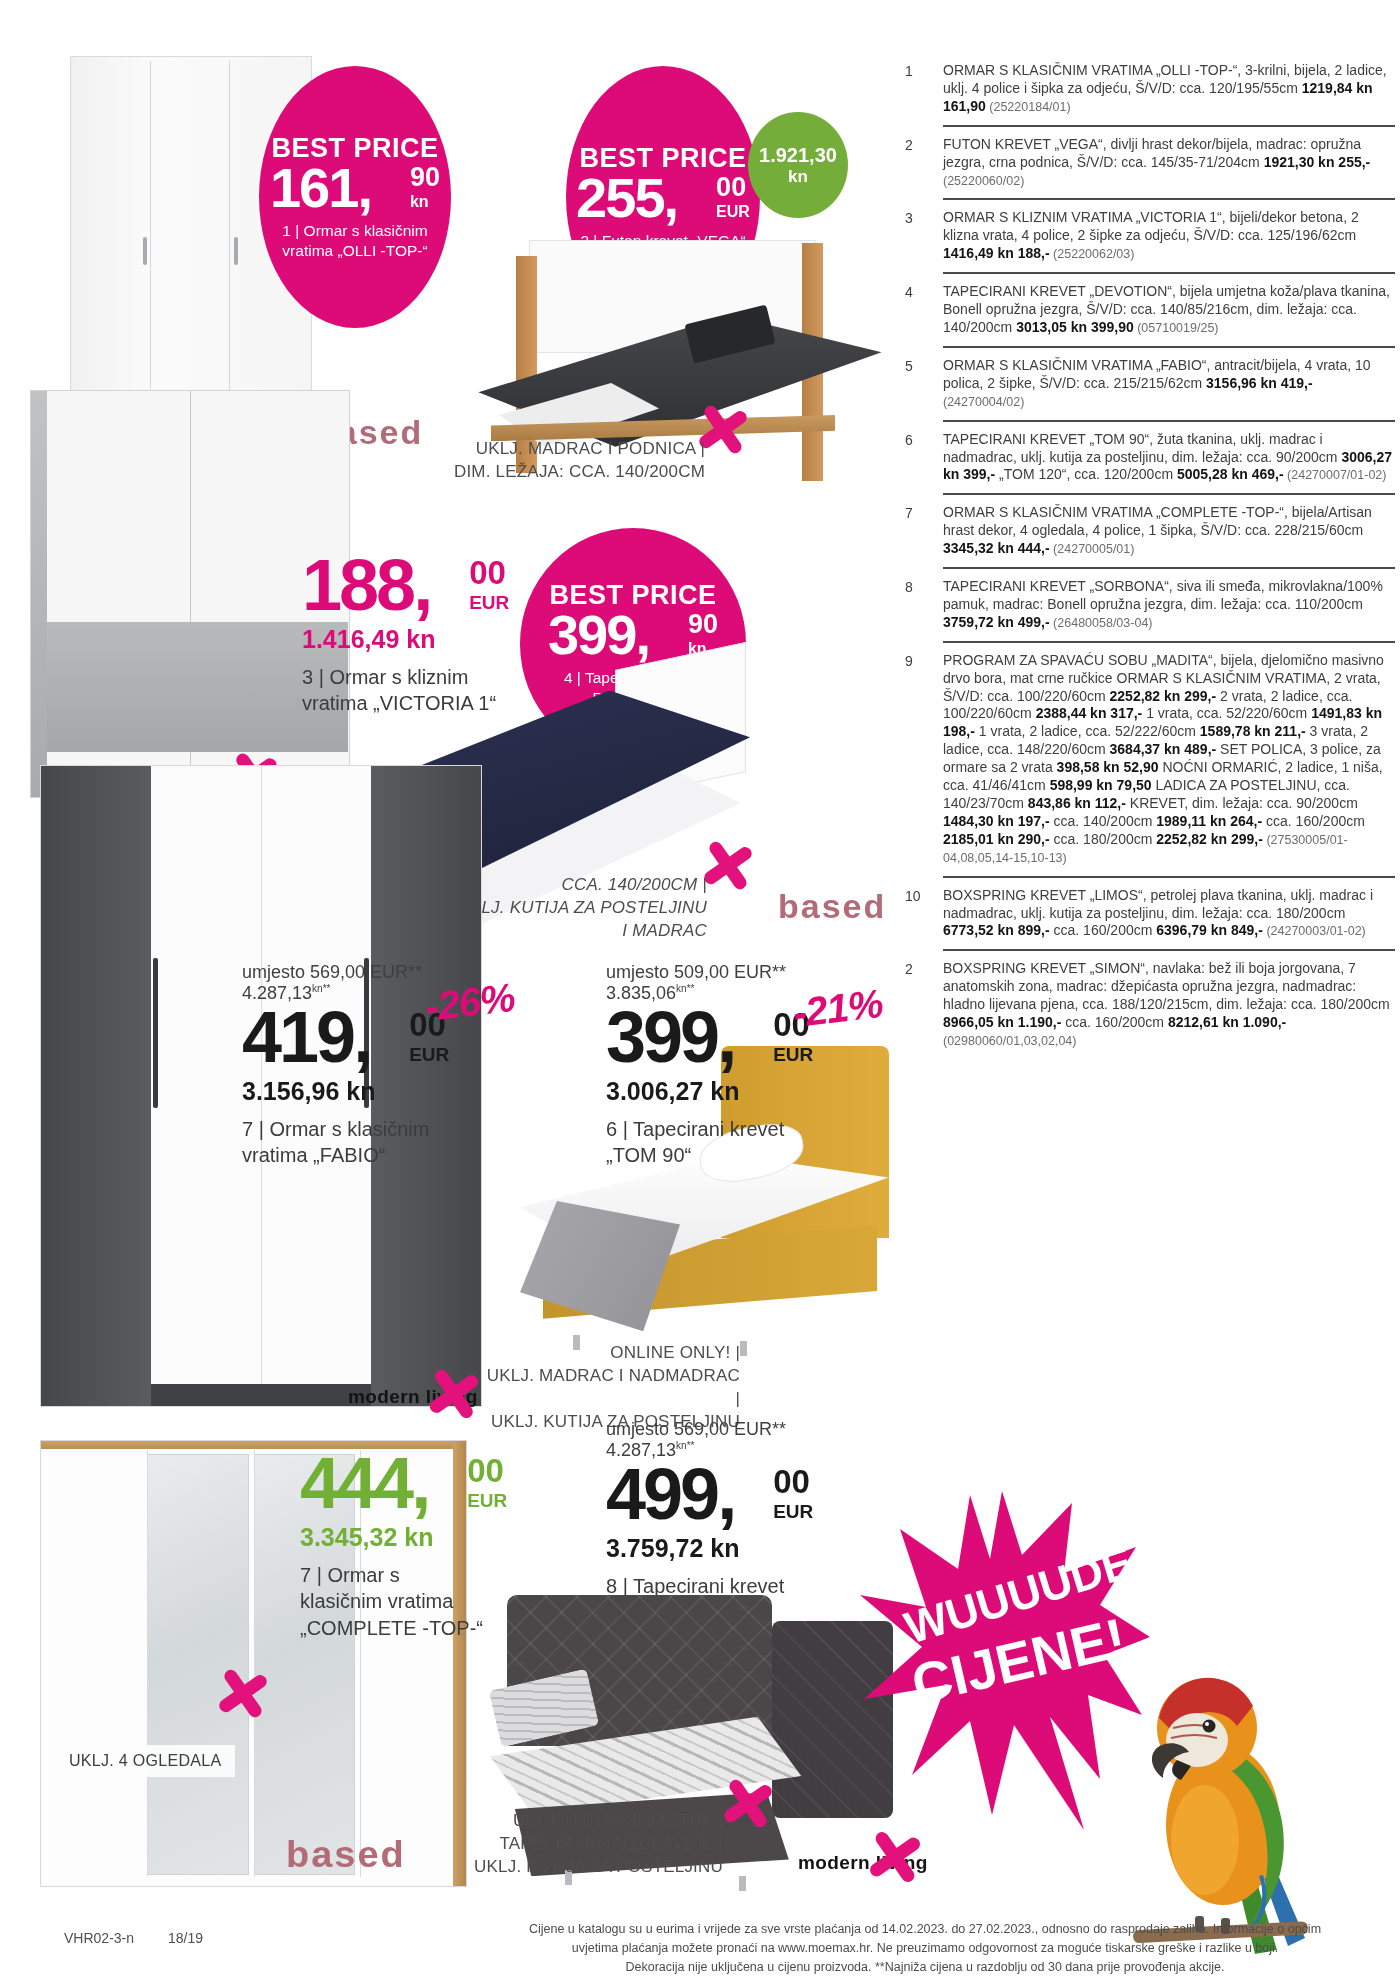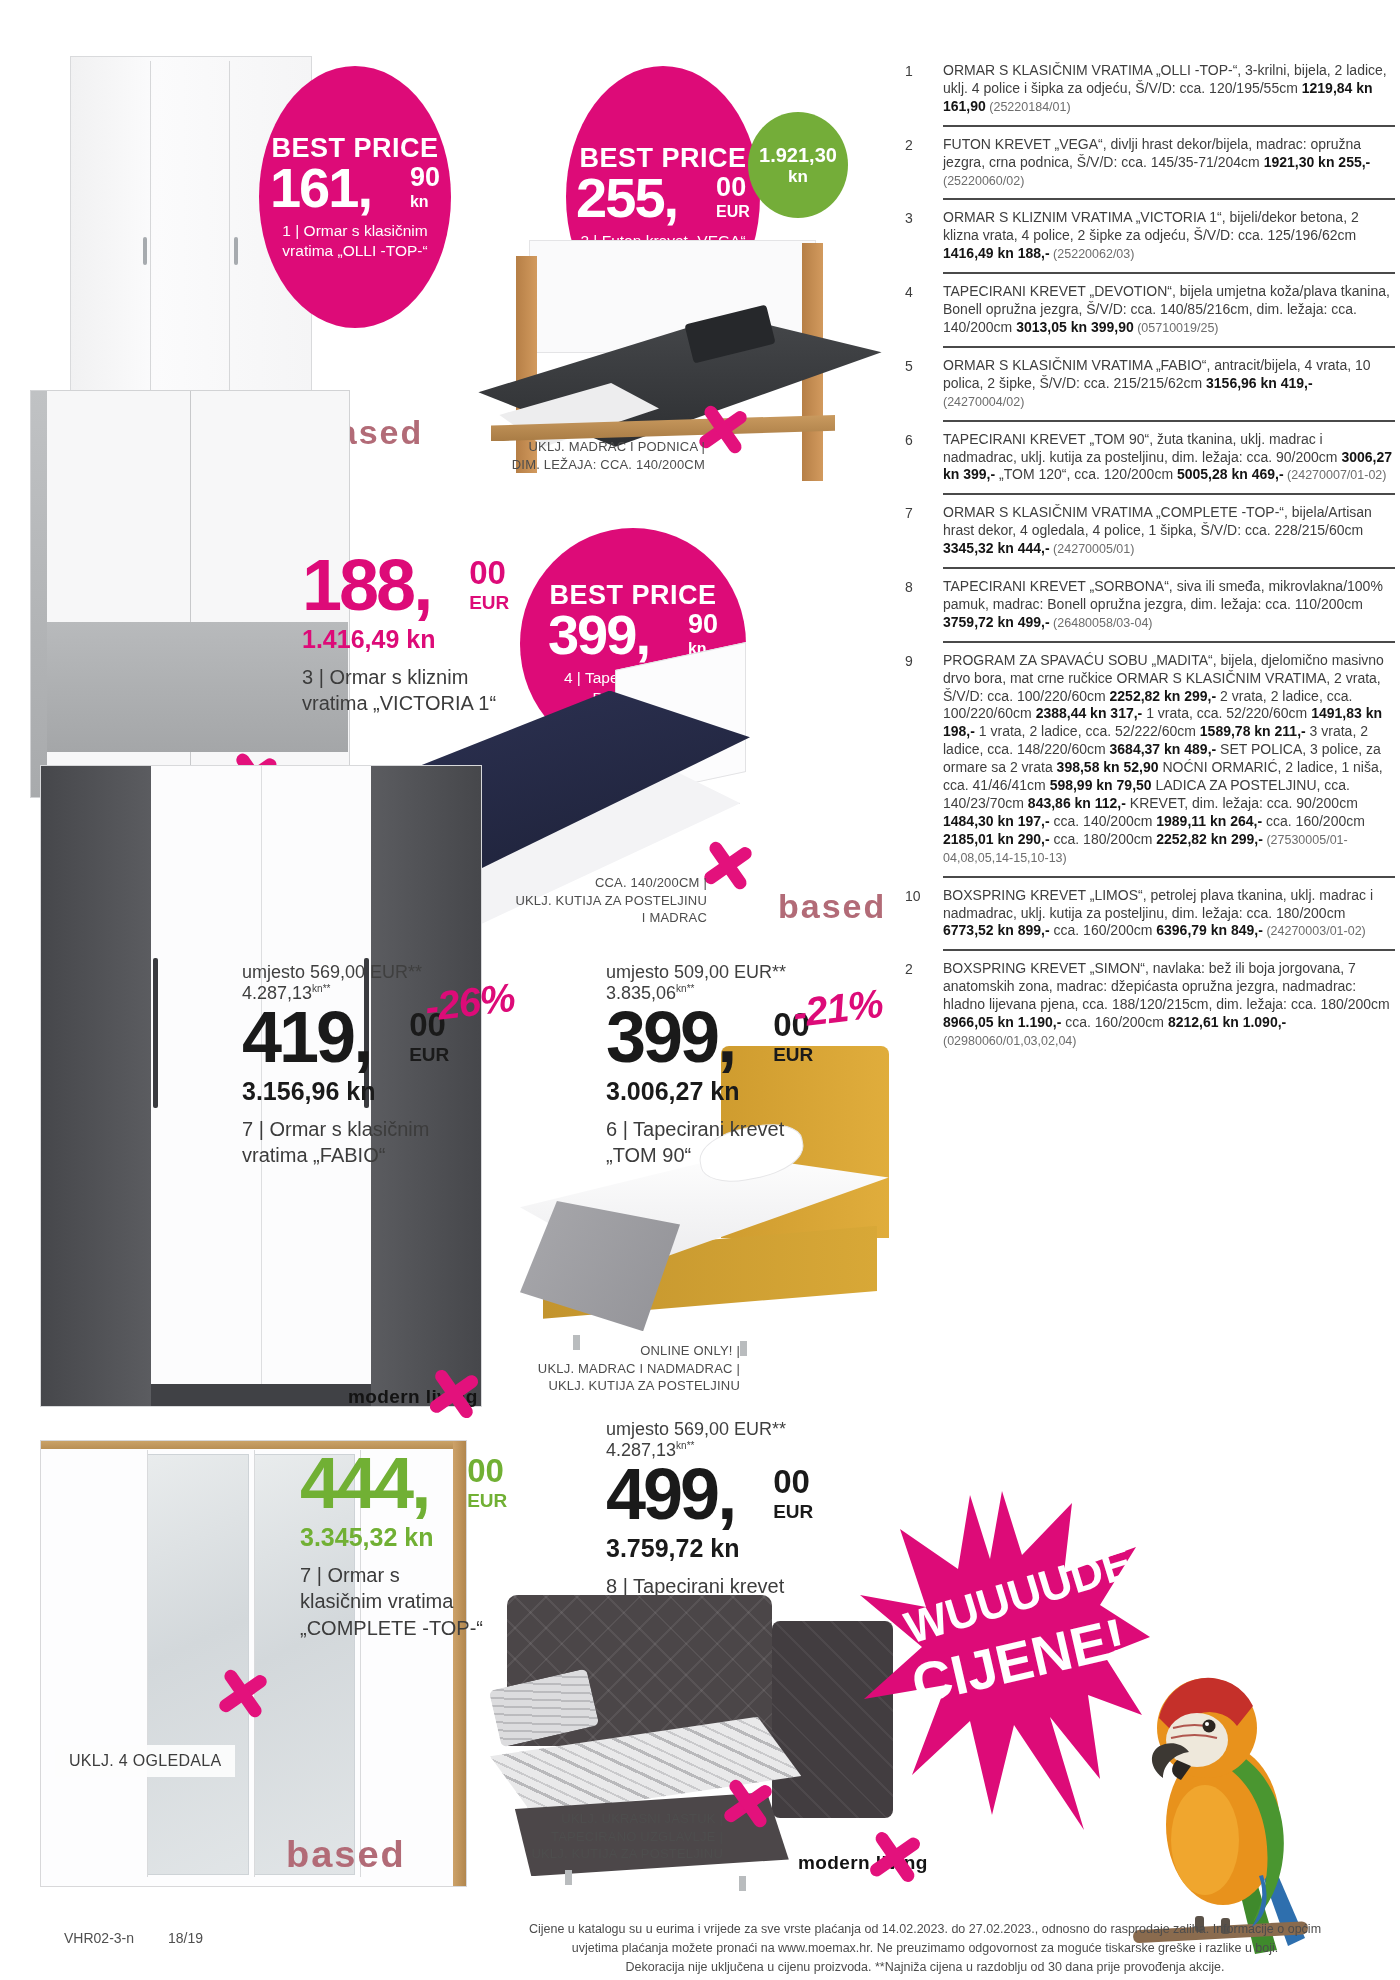--- a/index.html
+++ b/index.html
@@ -41,21 +41,21 @@
   .offer .cur{font-size:19px;font-weight:bold;margin-top:3px;}
   .offer .kn{font-size:25px;font-weight:bold;margin-top:10px;}
   .offer .cap{font-size:20px;color:#3c3c3c;margin-top:10px;line-height:1.32;}
   .offer.pink .big,.offer.pink .dec,.offer.pink .cur,.offer.pink .kn{color:#dd0b78;}
   .offer.black .big,.offer.black .dec,.offer.black .cur,.offer.black .kn{color:#1a1a1a;}
   .offer.green .big,.offer.green .dec,.offer.green .cur,.offer.green .kn{color:#71b034;}
   .disc{position:absolute;color:#dd0b78;font-size:40px;font-weight:bold;font-style:italic;
         transform:rotate(-7deg);letter-spacing:-1px;}
 
   
-  .pcap{position:absolute;text-align:right;font-size:13px;color:#4d4d4d;line-height:1.35;letter-spacing:.2px;}
+  .pcap{position:absolute;text-align:right;font-size:17px;color:#4d4d4d;line-height:1.35;letter-spacing:.2px;}
   .strip{position:absolute;background:rgba(253,253,253,.92);color:#3d3d3d;font-size:16px;
          padding:7px 14px;letter-spacing:.3px;}
   .based{position:absolute;font-size:34px;font-weight:bold;color:#b26b77;letter-spacing:2px;transform:scaleY(.95);}
   .mliving{position:absolute;font-size:19px;font-weight:bold;color:#131313;letter-spacing:.4px;}
 
   
   .xmark{position:absolute;transform:rotate(10deg);}
   .xmark i{position:absolute;left:50%;top:0;width:13px;height:100%;background:#e3117c;border-radius:7px;
            transform:translateX(-50%) rotate(45deg);}
   .xmark i + i{transform:translateX(-50%) rotate(-45deg);}
@@ -304,21 +304,21 @@
 
   <div class="bedbox devotion" style="left:360px;top:650px;width:390px;height:290px;">
     <div class="head"></div>
     <div class="base"></div>
     <div class="matt"></div>
   </div>
   <div class="xmark" style="left:700px;top:838px;width:55px;height:55px;">
       <i></i>
       <i></i>
     </div>
-  <div class="pcap" style="left:455px;top:874px;width:252px;">
+  <div class="pcap" style="left:455px;top:874px;width:252px;font-style:italic;">
       <div>CCA. 140/200CM |</div>
       <div>UKLJ. KUTIJA ZA POSTELJINU</div>
       <div>I MADRAC</div>
     </div>
   <div class="based" style="left:778px;top:888px;">based</div>
 
   <div class="abs fabio" style="left:40px;top:765px;width:440px;height:640px;">
     <div class="dl"></div>
     <div class="dr2"></div>
     <div class="mid"></div>

